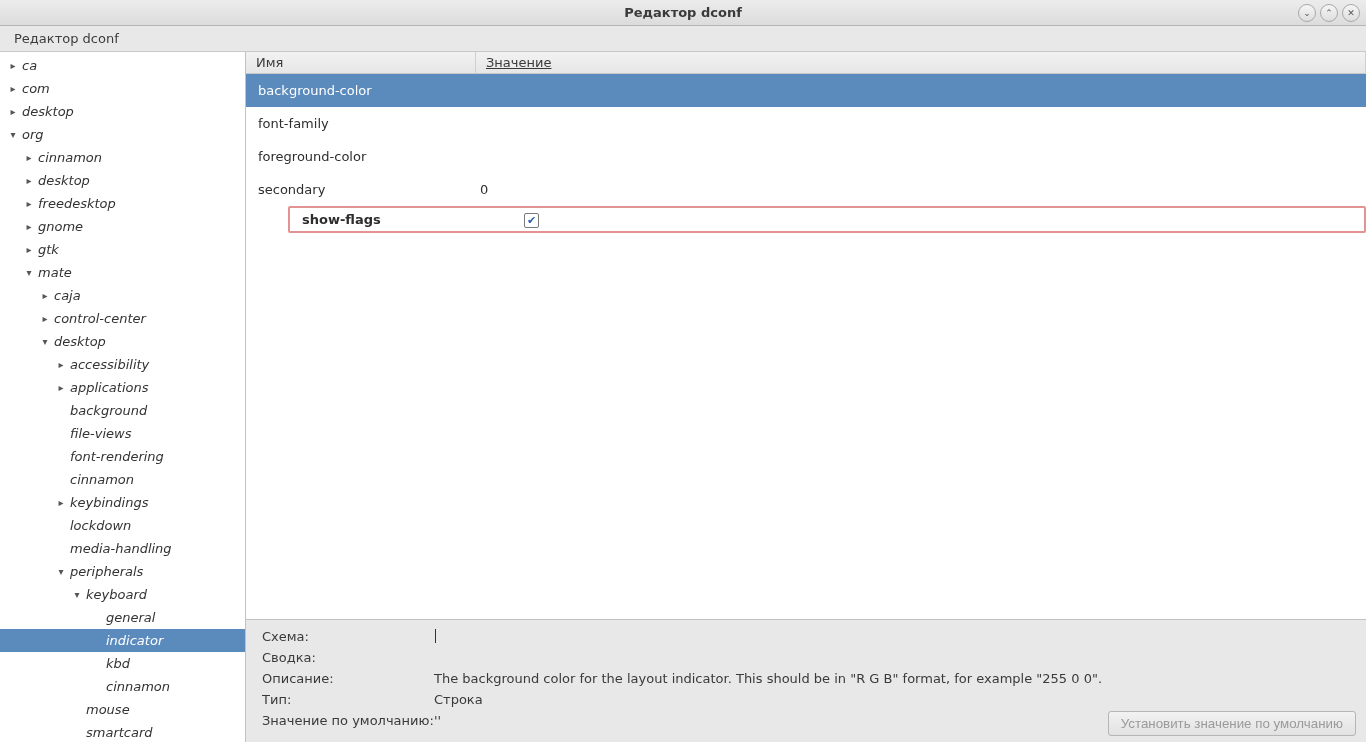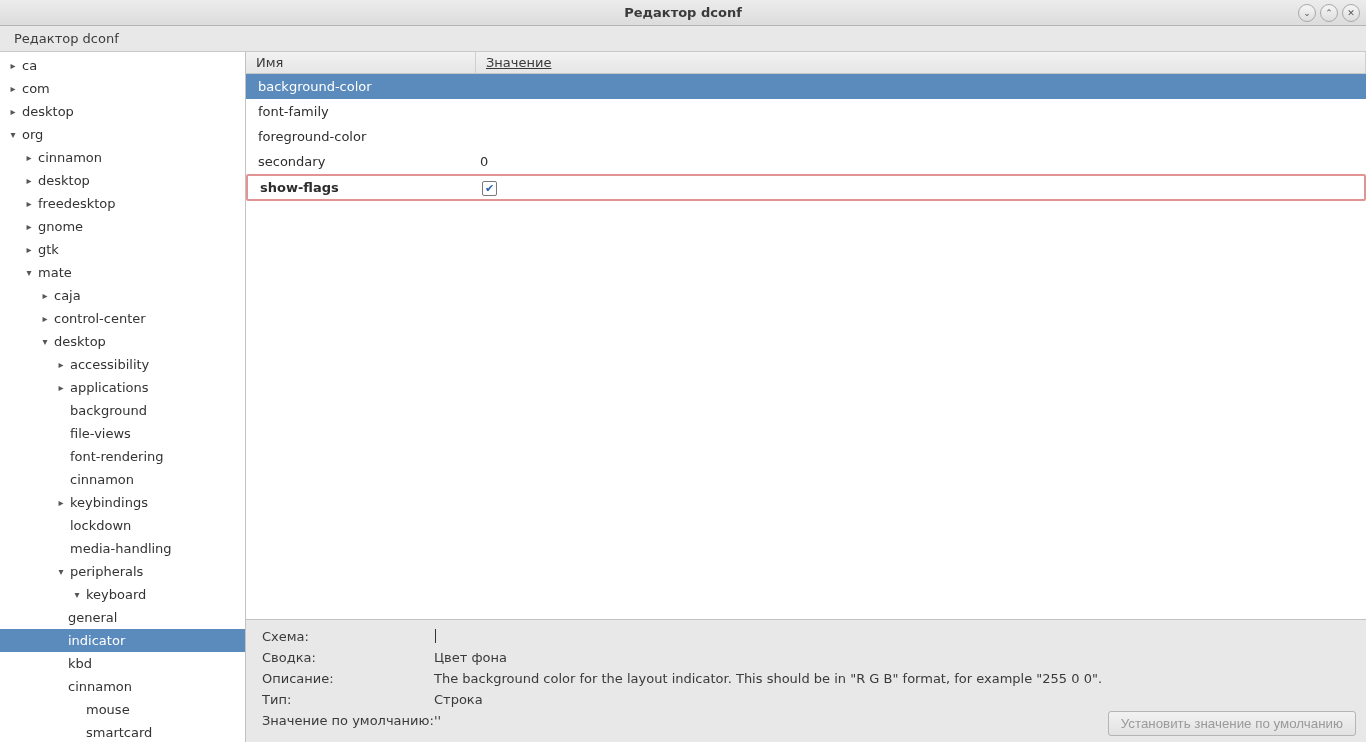--- a/index.html
+++ b/index.html
@@ -76,31 +76,31 @@
   padding-left: 6px;
 }
 .row .exp {
   width: 14px;
   display: inline-flex;
   justify-content: center;
   color: #555;
   font-size: 10px;
 }
 .row .exp.blank { visibility: hidden; }
-.row .lbl { padding-left: 2px; color: #333; }
+.row .lbl { padding-left: 2px; color: #333; font-style: italic; }
 .row.selected {
   background: #5b8bbd;
 }
 .row.selected .lbl { color: #fff; }
 .indent-0 { padding-left: 6px; }
 .indent-1 { padding-left: 22px; }
 .indent-2 { padding-left: 38px; }
 .indent-3 { padding-left: 54px; }
 .indent-4 { padding-left: 70px; }
-.indent-5 { padding-left: 52px; }
+.indent-5 { padding-left: 90px; }
 
 .mainpane {
   flex: 1;
   display: flex;
   flex-direction: column;
   min-width: 0;
 }
 .listview {
   flex: 1;
   background: #fff;
@@ -115,34 +115,35 @@
 }
 .listheader .col {
   padding: 3px 10px;
   border-right: 1px solid #cfcfcf;
   color: #3a3a3a;
 }
 .col-name { width: 230px; }
 .col-value { flex: 1; text-decoration: underline; }
 .keyrow {
   display: flex;
-  height: 25px;
+  height: 33px;
   align-items: center;
 }
 .keyrow .cell-name { width: 230px; padding-left: 12px; }
 .keyrow .cell-value { flex: 1; padding-left: 4px; }
 .keyrow.selected {
   background: #5b8bbd;
   color: #fff;
 }
 .keyrow.highlight {
   border: 2px solid #e29494;
   border-radius: 2px;
   box-sizing: border-box;
   height: 27px;
+  margin-left: 42px;
 }
 .keyrow.highlight .cell-name { font-weight: bold; color: #2d2d2d; }
 .checkbox {
   width: 15px; height: 15px;
   border: 1px solid #7a7a7a;
   background: #fff;
   display: inline-flex;
   align-items: center;
   justify-content: center;
   border-radius: 2px;
@@ -425,21 +426,20 @@
       </div>
     </div>
 
     <div class="details">
       <div class="drow">
         <div class="dlabel">Схема:</div>
         <div class="dvalue"><span class="cursor"></span></div>
       </div>
       <div class="drow">
         <div class="dlabel">Сводка:</div>
-        <div class="dvalue">Цвет фона</div>
       </div>
       <div class="drow">
         <div class="dlabel">Описание:</div>
         <div class="dvalue">The background color for the layout indicator. This should be in "R G B" format, for example "255 0 0".</div>
       </div>
       <div class="drow">
         <div class="dlabel">Тип:</div>
         <div class="dvalue">Строка</div>
       </div>
       <div class="drow">

